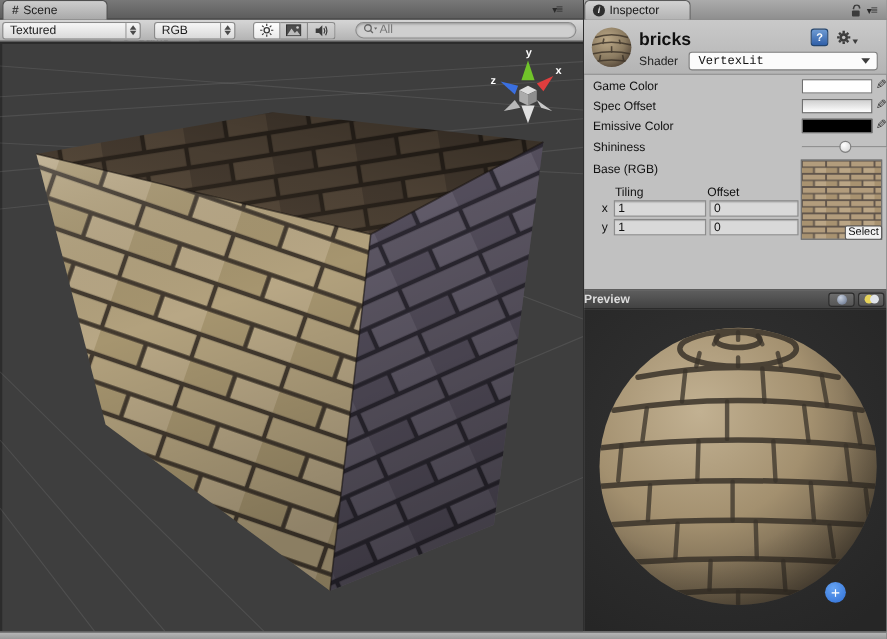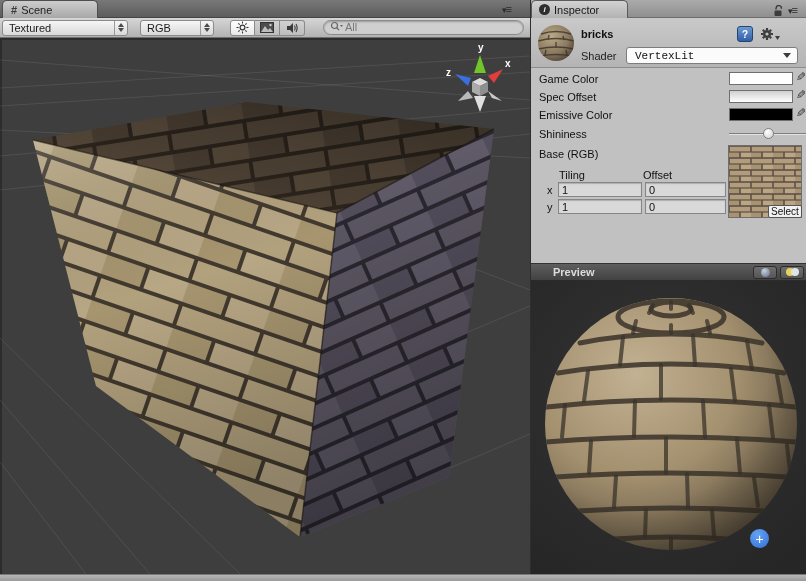--- a/index.html
+++ b/index.html
@@ -50,21 +50,21 @@
                border-left:1px solid #2e2e2e; }
   #insp-tabbar { position:absolute; left:0; top:0; width:276px; height:18px;
                  background:linear-gradient(#ababab,#8f8f8f); border-bottom:1px solid #6d6d6d; }
   #insp-tab { position:absolute; left:0; top:0; height:18px; width:97px; border-radius:5px 5px 0 0;
               background:linear-gradient(#d2d2d2,#b2b2b2); border:1px solid #5a5a5a; border-bottom:none;
               display:flex; align-items:center; gap:4px; padding:0 7px; font-size:11px; color:#161616; }
   .info-badge { width:11px; height:11px; border-radius:50%; background:#2e2e2e; color:#eee; font-size:8px;
                 font-weight:bold; display:flex; align-items:center; justify-content:center; font-style:italic; }
   #mat-header { position:absolute; left:0; top:18px; width:276px; height:50px;
                 background:linear-gradient(#c9c9c9,#b4b4b4); border-bottom:1px solid #8d8d8d; }
-  #mat-name { position:absolute; left:50px; top:10px; font-size:11px; font-weight:bold; color:#101010; }
+  #mat-name { position:absolute; left:50px; top:10px; font-size:16px; font-weight:bold; color:#101010; }
   #shader-label { position:absolute; left:50px; top:32px; font-size:11px; color:#222; }
   #shader-dd { position:absolute; left:95px; top:29px; width:172px; height:17px; background:#fbfbfb;
                border:1px solid #7d7d7d; border-radius:3px; display:flex; align-items:center; font-size:11px; color:#111; }
   #shader-dd .dd-text { flex:1; padding:0 8px;font-family:Liberation Mono, monospace; }
   #shader-dd .dd-caret { width:0; height:0; border-left:4px solid transparent; border-right:4px solid transparent;
                          border-top:5px solid #3c3c3c; margin-right:6px; }
   .help-btn { position:absolute; left:206px; top:8px; width:16px; height:16px; border-radius:3px;
               background:linear-gradient(#6e9bd3,#2f5fa8); border:1px solid #23456f; color:#fff;
               font-size:10px; font-weight:bold; display:flex; align-items:center; justify-content:center; }
   .prop-label { position:absolute; left:8px; font-size:11px; color:#111; }
@@ -82,21 +82,21 @@
   .col-head { position:absolute; top:169px; font-size:11px; color:#111; }
   .axis-lbl { position:absolute; font-size:11px; color:#111; }
   .tex-input { position:absolute; height:15px; background:#d9d9d9; border:1px solid #868686;
                box-shadow:inset 0 1px 1px rgba(0,0,0,.2); font-size:11px; color:#111; padding:0 3px;
                font-family:"Liberation Sans", sans-serif; }
 
   
   #preview-header { position:absolute; left:0; top:263px; width:276px; height:18px;
                     background:linear-gradient(#5e5e5e,#424242); border-top:1px solid #333;
                     border-bottom:1px solid #2b2b2b; display:flex; align-items:center; }
-  #preview-title { font-size:11px; font-weight:bold; color:#dcdcdc; padding-left:22px; flex:1; }
+  #preview-title { font-size:11px; font-weight:bold; color:#dcdcdc; padding-left:0; flex:1; }
   .ph-btn { width:24px; height:13px; margin-right:3px; background:linear-gradient(#6e6e6e,#565656);
             border:1px solid #2c2c2c; border-radius:3px; display:flex; align-items:center; justify-content:center; gap:0; }
   .ph-sphere { width:9px; height:9px; border-radius:50%; background:radial-gradient(circle at 35% 30%, #c7d0de, #5f6c85); }
   .ph-dot-y { width:8px; height:8px; border-radius:50%; background:#e6d35a; margin-right:-3px; }
   .ph-dot-w { width:8px; height:8px; border-radius:50%; background:#dfe3e8; }
   #preview-body { position:absolute; left:0; top:281px; width:276px; height:293px;
                   background:radial-gradient(circle at 45% 40%, #343434, #262626 90%); overflow:hidden; }
   #add-btn { position:absolute; left:219px; top:248px; width:19px; height:19px; border-radius:50%;
              background:radial-gradient(circle at 40% 30%, #66a3f2, #2f6fd6); color:#fff; font-size:14px;
              display:flex; align-items:center; justify-content:center; line-height:1; }

